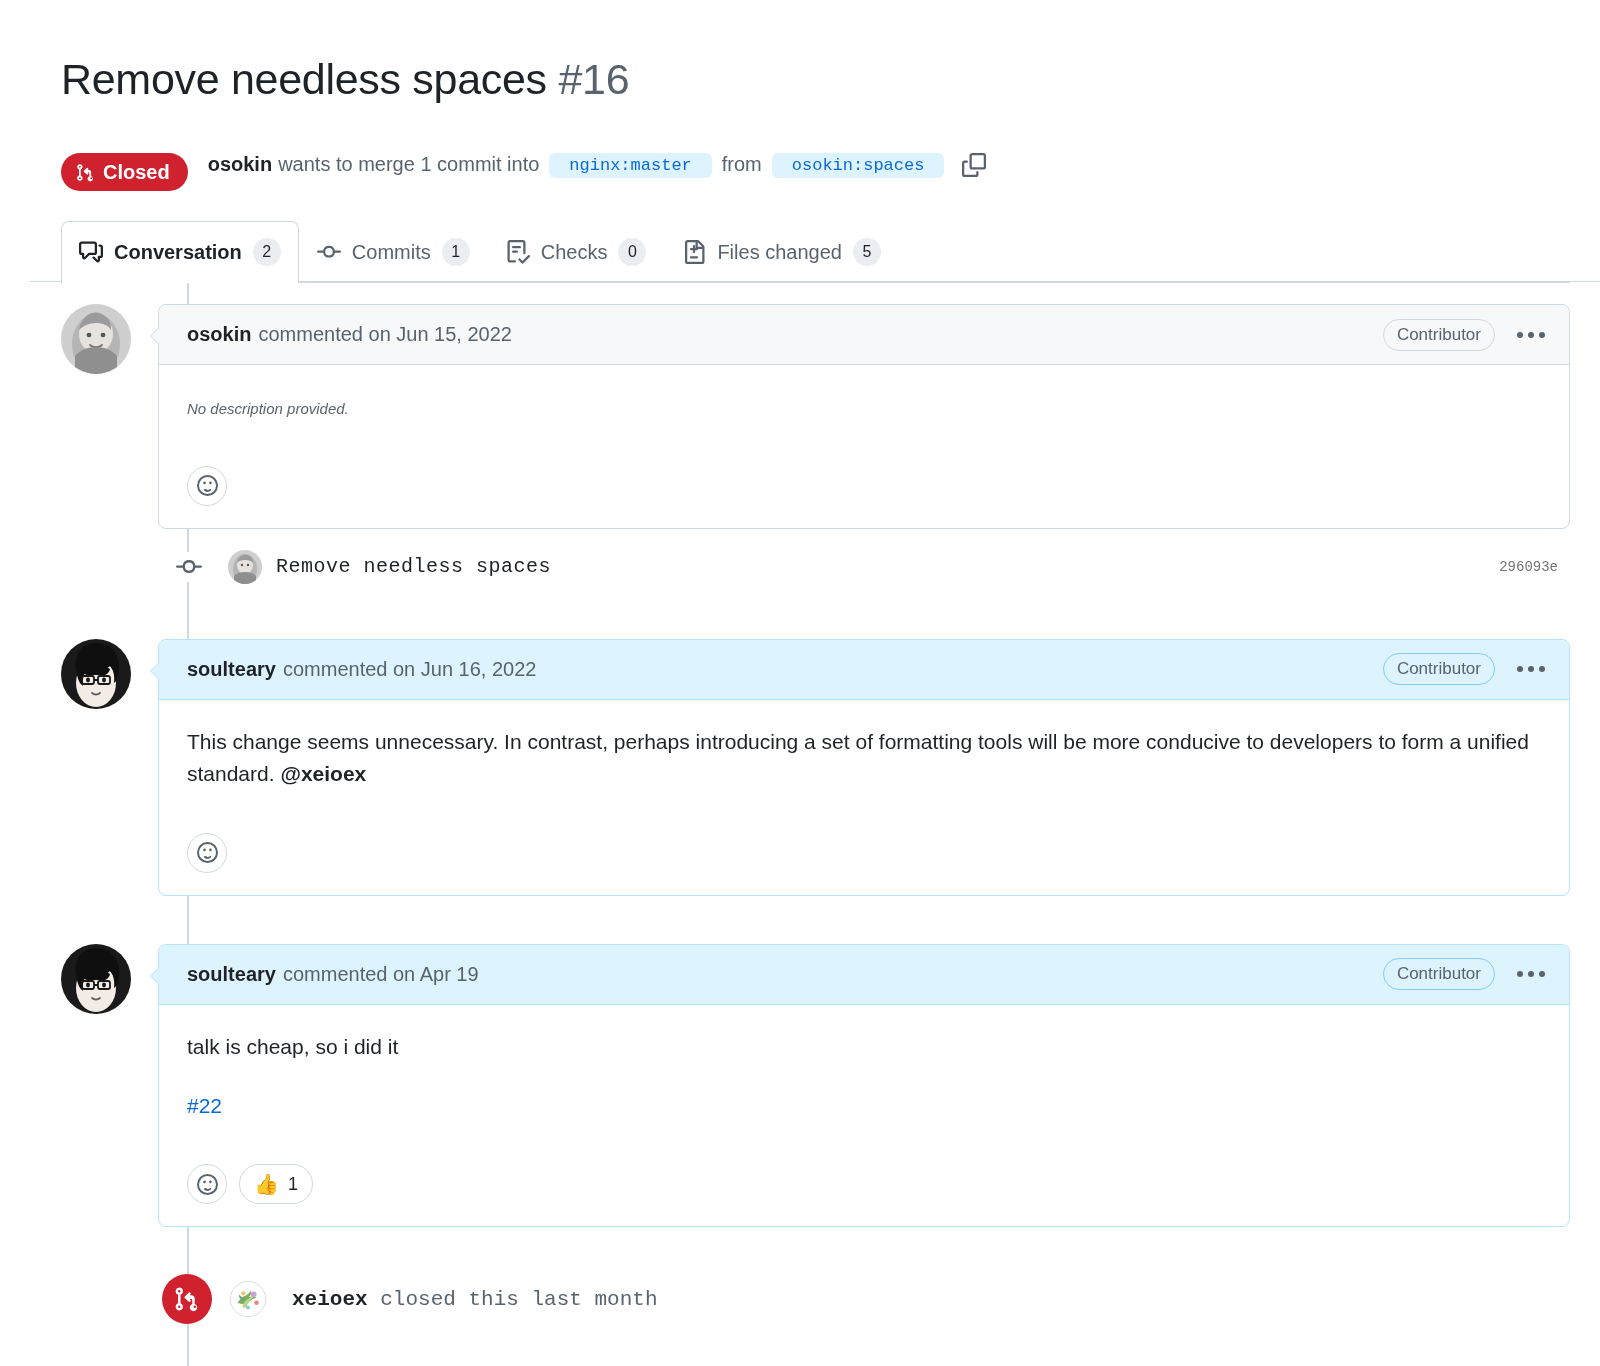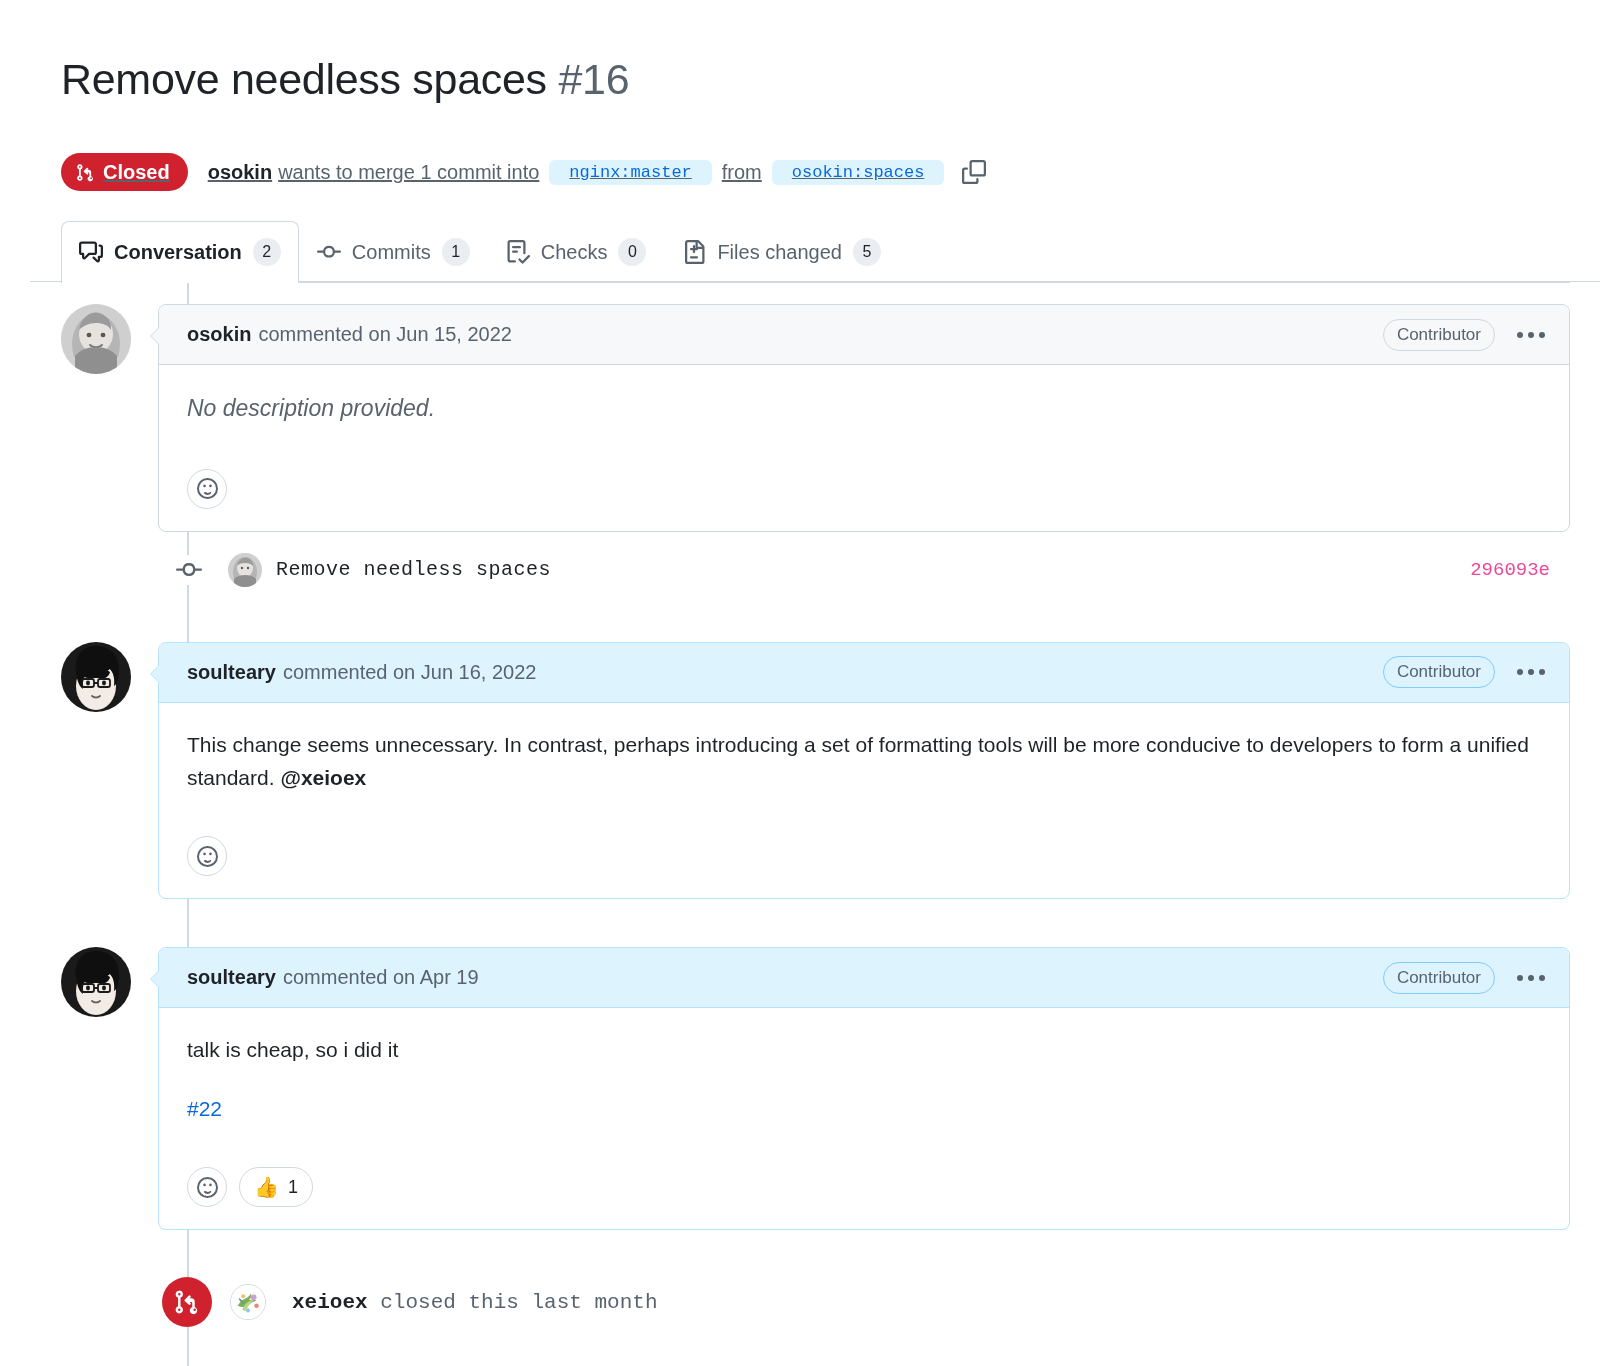--- a/index.html
+++ b/index.html
@@ -20,26 +20,25 @@
     font-weight: 400;
     line-height: 1.25;
     letter-spacing: -0.3px;
   }
   .title-text { color: #1f2328; }
   .title-number { color: #59636e; }
 
   
   .subhead {
     display: flex;
-    align-items: center;
+    align-items: flex-start;
     padding: 18px 0 0 31px;
     font-size: 20px;
     color: #59636e;
     gap: 0;
-    text-decoration: underline;
   }
   .state-badge {
     display: inline-flex;
     align-items: center;
     gap: 8px;
     background: #cf222e;
     color: #ffffff;
     font-size: 20px;
     font-weight: 600;
     padding: 9px 18px 9px 15px;
@@ -218,21 +217,21 @@
   .kebab {
     display: flex;
     align-items: center;
     gap: 5px;
     padding: 4px 6px;
     color: #59636e;
   }
   .kebab i { width: 6px; height: 6px; border-radius: 50%; background: #59636e; display: block; }
 
   .comment-body { padding: 26px 28px 20px 28px; font-size: 21px; line-height: 1.55; color: #1f2328; }
-  .muted-italic { color: #59636e; font-style: italic; font-size: 23px; }
+  .muted-italic { color: #59636e; font-style: italic; font-size: 15px; }
   .mention { font-weight: 600; color: #1f2328; }
   .issue-link { color: #0969da; text-decoration: none; }
   .body-p { margin: 0 0 0 0; }
   .body-p + .body-p { margin-top: 26px; }
 
   .reactions { display: flex; align-items: center; gap: 12px; padding: 22px 28px 22px 28px; }
   .reaction-btn {
     width: 40px; height: 40px;
     border: 1px solid #d1d9e0;
     border-radius: 50%;
@@ -279,24 +278,24 @@
   .commit-avatar svg { width: 100%; height: 100%; display: block; }
   .commit-msg {
     margin-left: 14px;
     font-family: "Liberation Mono", "DejaVu Sans Mono", monospace;
     font-size: 20px;
     color: #1f2328;
     letter-spacing: 0.5px;
   }
   .commit-sha {
     margin-left: auto;
-    margin-right: 20px;
+    margin-right: 12px;
     font-family: "Liberation Mono", "DejaVu Sans Mono", monospace;
-    font-size: 19px;
-    color: #ec4899;
+    font-size: 14px;
+    color: #737373;
   }
 
   
   .event-row {
     display: flex;
     align-items: center;
     position: relative;
     z-index: 1;
     height: 60px;
     margin-top: 42px;

